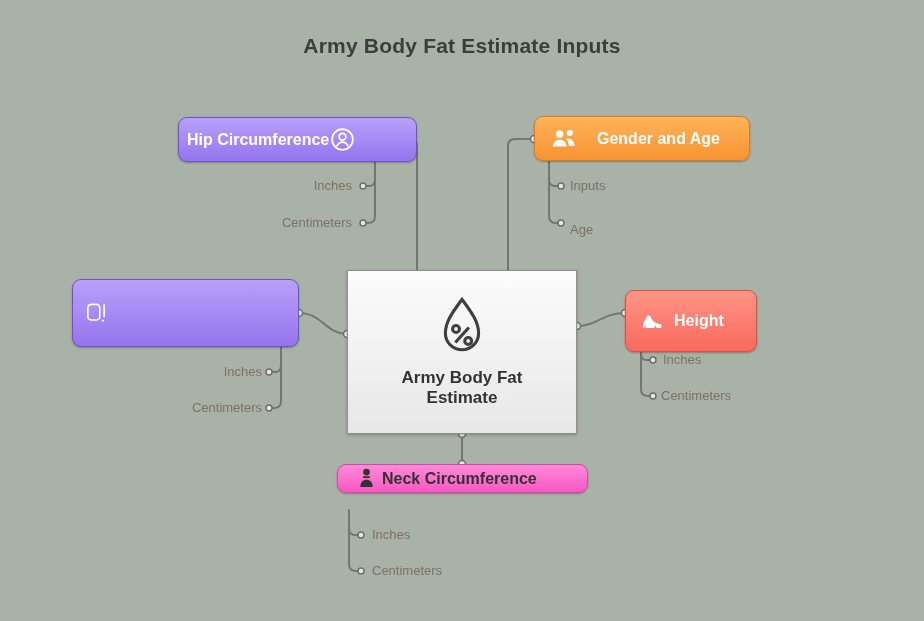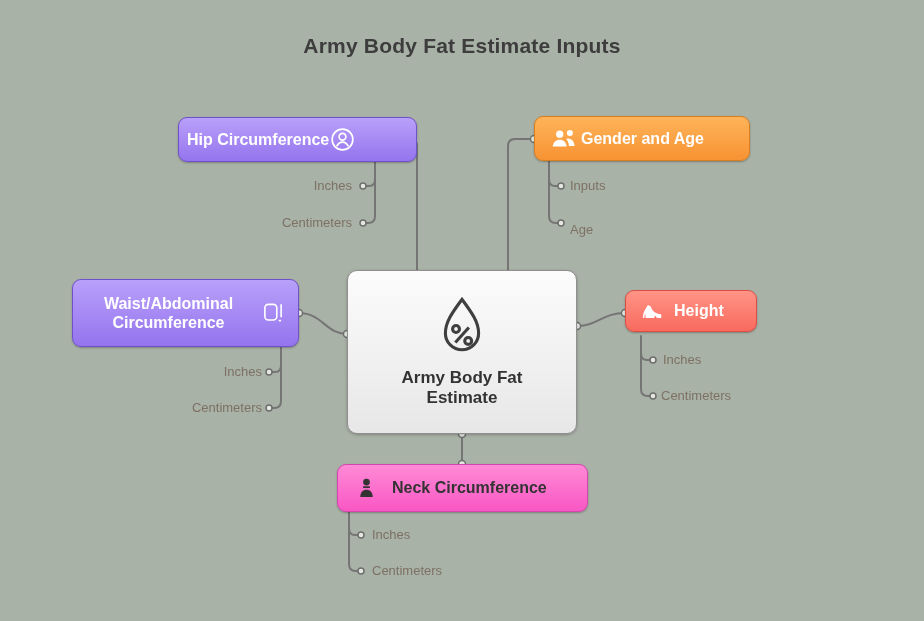--- a/index.html
+++ b/index.html
@@ -28,47 +28,47 @@
   .node-hip{
     left:151px;top:117px;width:239px;height:45px;
     background:linear-gradient(180deg,#b9a0fa,#9574ee);
     border:1px solid #6e52c9;
     justify-content:flex-start;padding:0 13px 0 8px;margin-left:27px;
   }
   .node-gender{
     left:534px;top:116px;width:216px;height:45px;
     background:linear-gradient(180deg,#ffb35a,#f79333);
     border:1px solid #d97e20;
-    padding:0 14px;gap:2px;
+    padding:0 14px;gap:18px;
   }
   .node-waist{
     left:72px;top:279px;width:227px;height:68px;
     background:linear-gradient(180deg,#b9a0fa,#9574ee);
     border:1px solid #6e52c9;
     padding:0 12px 0 10px;gap:6px;
   }
   .node-waist .label{flex:1;text-align:center;}
   .node-height{
-    left:625px;top:290px;width:132px;height:42px;
+    left:625px;top:290px;width:132px;height:62px;
     background:linear-gradient(180deg,#ff9486,#f96a5e);
     border:1px solid #d94f44;
     padding:0 13px;gap:9px;
   }
   .node-neck{
-    left:337px;top:464px;width:251px;height:48px;
+    left:337px;top:464px;width:251px;height:29px;
     background:linear-gradient(180deg,#ff8ad6,#f957c4);
     border:1px solid #d645ae;
-    padding:0 15px;gap:12px;
+    padding:0 15px;gap:2px;
   }
   .node-neck .label{color:#333;}
 
   .node-center{
     left:347px;top:270px;width:230px;height:164px;
     background:linear-gradient(180deg,#fcfcfc,#e7e7e7);
-    border:1px solid #8f8f8f;border-radius:10px;
+    border:1px solid #8f8f8f;border-radius:0;
     flex-direction:column;justify-content:center;gap:10px;
     box-shadow:0 1px 3px rgba(0,0,0,.25);
   }
   .node-center .label{color:#333;font-size:17px;text-align:center;width:170px;}
 
   .sub{
     position:absolute;
     font-size:13px;font-weight:400;color:#7d7164;
     white-space:nowrap;
   }
@@ -138,21 +138,20 @@
         <circle cx="10" cy="7.5" r="3.4"></circle>
         <path d="M3.5 19c.4-4 3-6.3 6.5-6.3s6.1 2.3 6.5 6.3z"></path>
         <circle cx="19.5" cy="6.5" r="2.8"></circle>
         <path d="M17.8 11.6c3.3.2 5.7 2.4 6.1 6.9h-5.3c-.2-2.8-1-5.1-2.6-6.5z"></path>
       </svg>
     </span>
     <span class="label">Gender and Age</span>
   </div>
 
   <div class="node node-waist">
-    <span class="label">Waist/Abdominal Circumference</span>
     <span class="icon">
       <svg width="26" height="26" viewBox="0 0 24 24" fill="none" stroke="#fff" stroke-width="1.5">
         <rect x="4.5" y="4" width="11" height="14.5" rx="3.2"></rect>
         <path d="M19.5 4 V16"></path>
         <path d="M17.3 19 h2.2"></path>
       </svg>
     </span>
   </div>
 
   <div class="node node-height">

